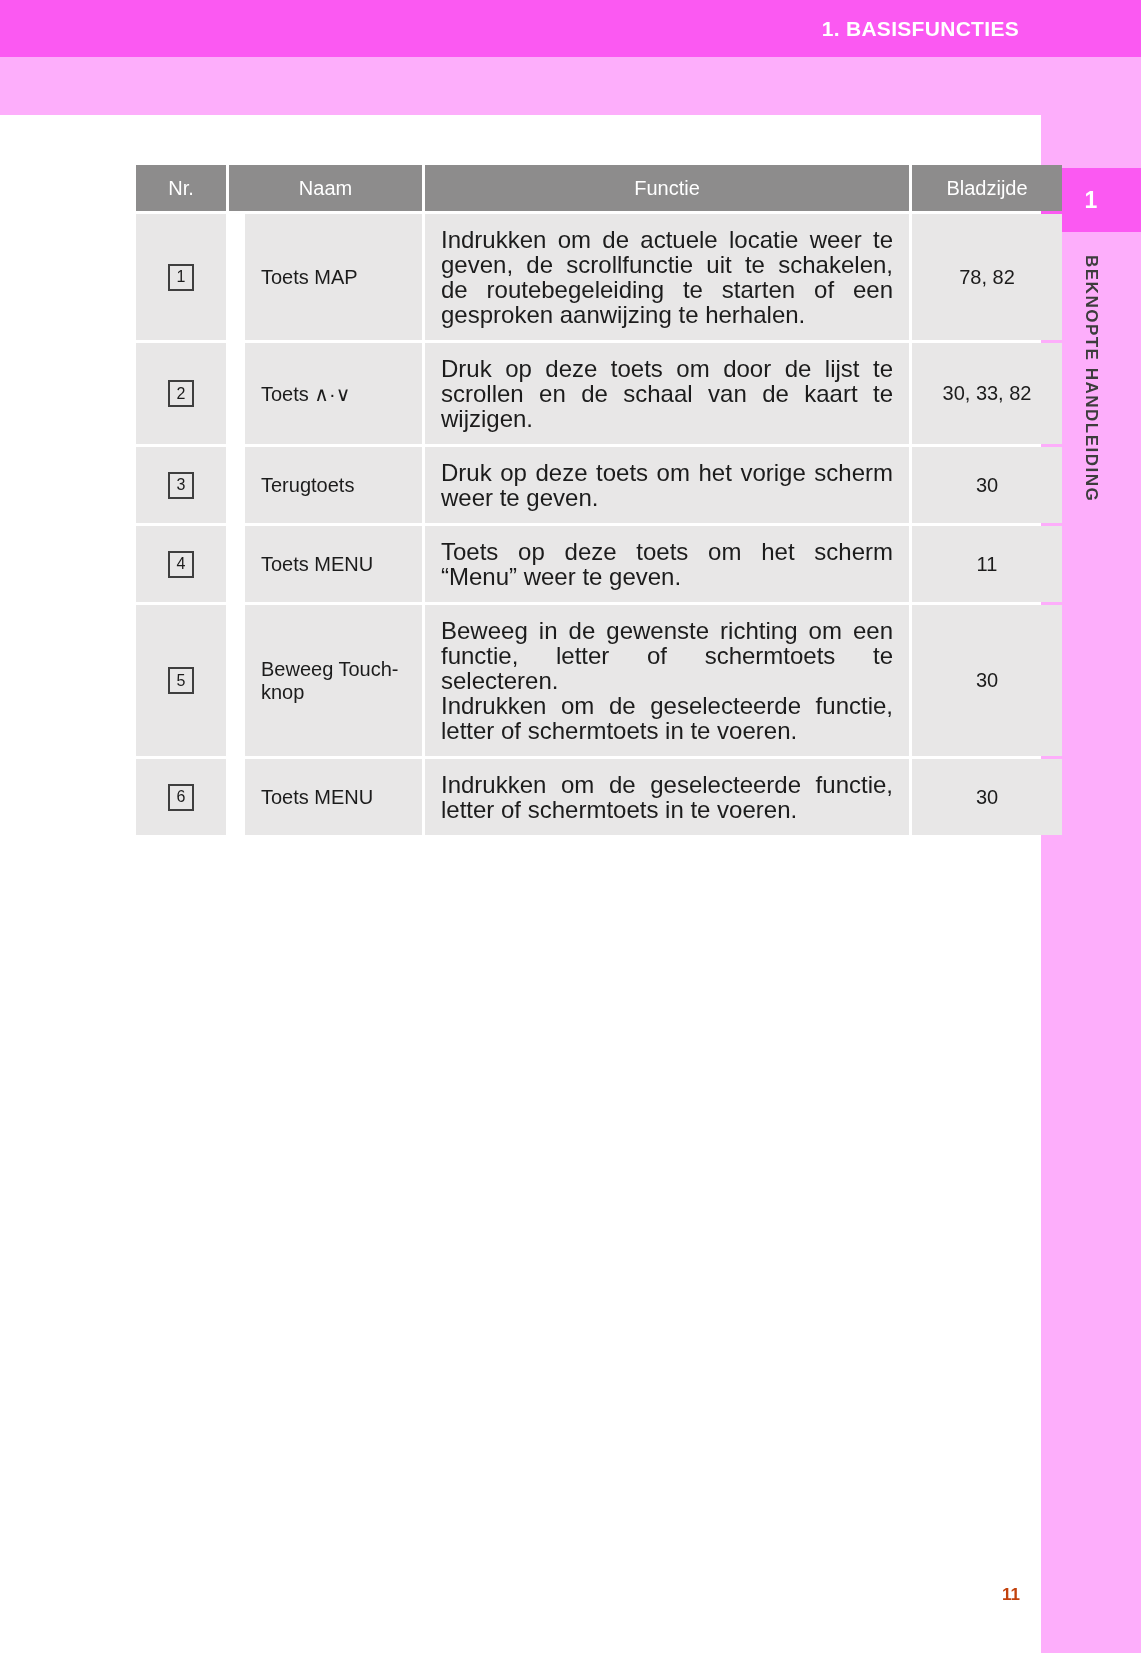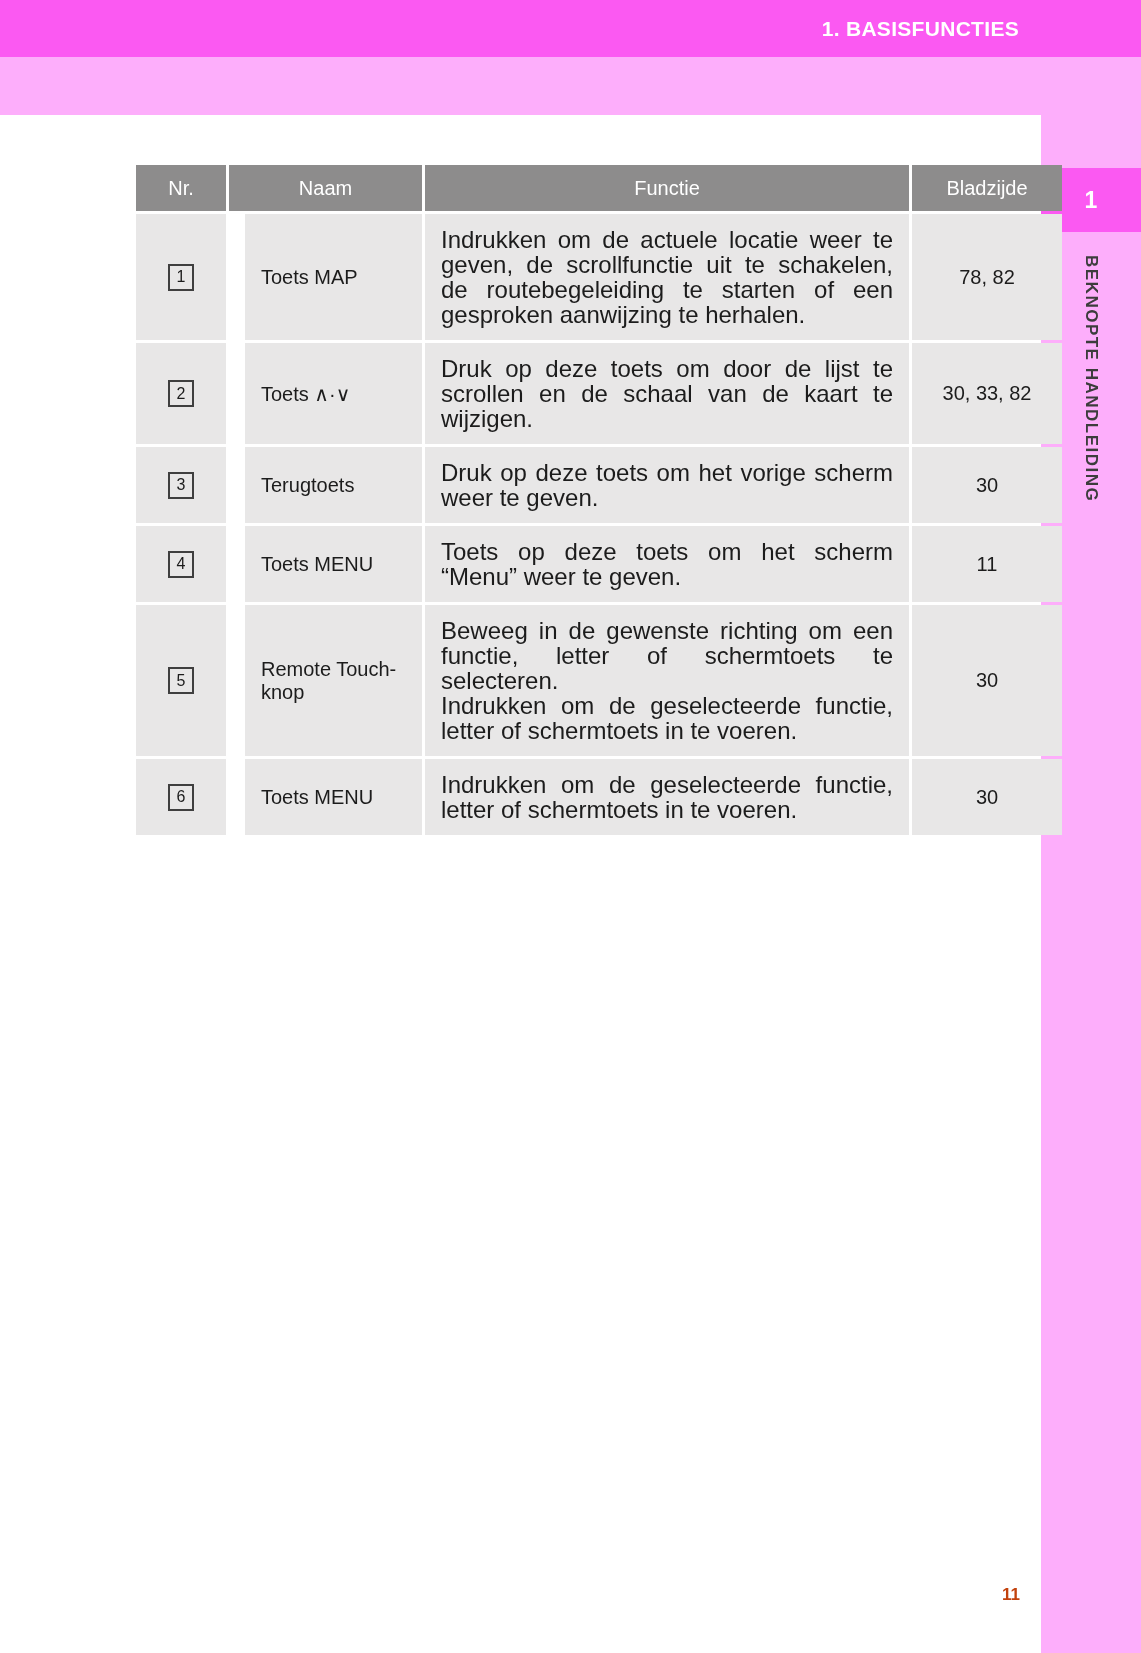--- a/index.html
+++ b/index.html
@@ -163,21 +163,21 @@
     </div>
     <div class="cell cell-naam">Toets MENU</div>
     <div class="cell cell-functie">Toets op deze toets om het scherm “Menu” weer te geven.</div>
     <div class="cell cell-blad">11</div>
   </div>
 
   <div class="trow">
     <div class="cell cell-nr">
       <span class="numbox">5</span>
     </div>
-    <div class="cell cell-naam">Remote Touch-knop</div>
+    <div class="cell cell-naam">Beweeg Touch-knop</div>
     <div class="cell cell-functie">Beweeg in de gewenste richting om een functie, letter of schermtoets te selecteren.
 Indrukken om de geselecteerde functie, letter of schermtoets in te voeren.</div>
     <div class="cell cell-blad">30</div>
   </div>
 
   <div class="trow">
     <div class="cell cell-nr">
       <span class="numbox">6</span>
     </div>
     <div class="cell cell-naam">Toets MENU</div>

